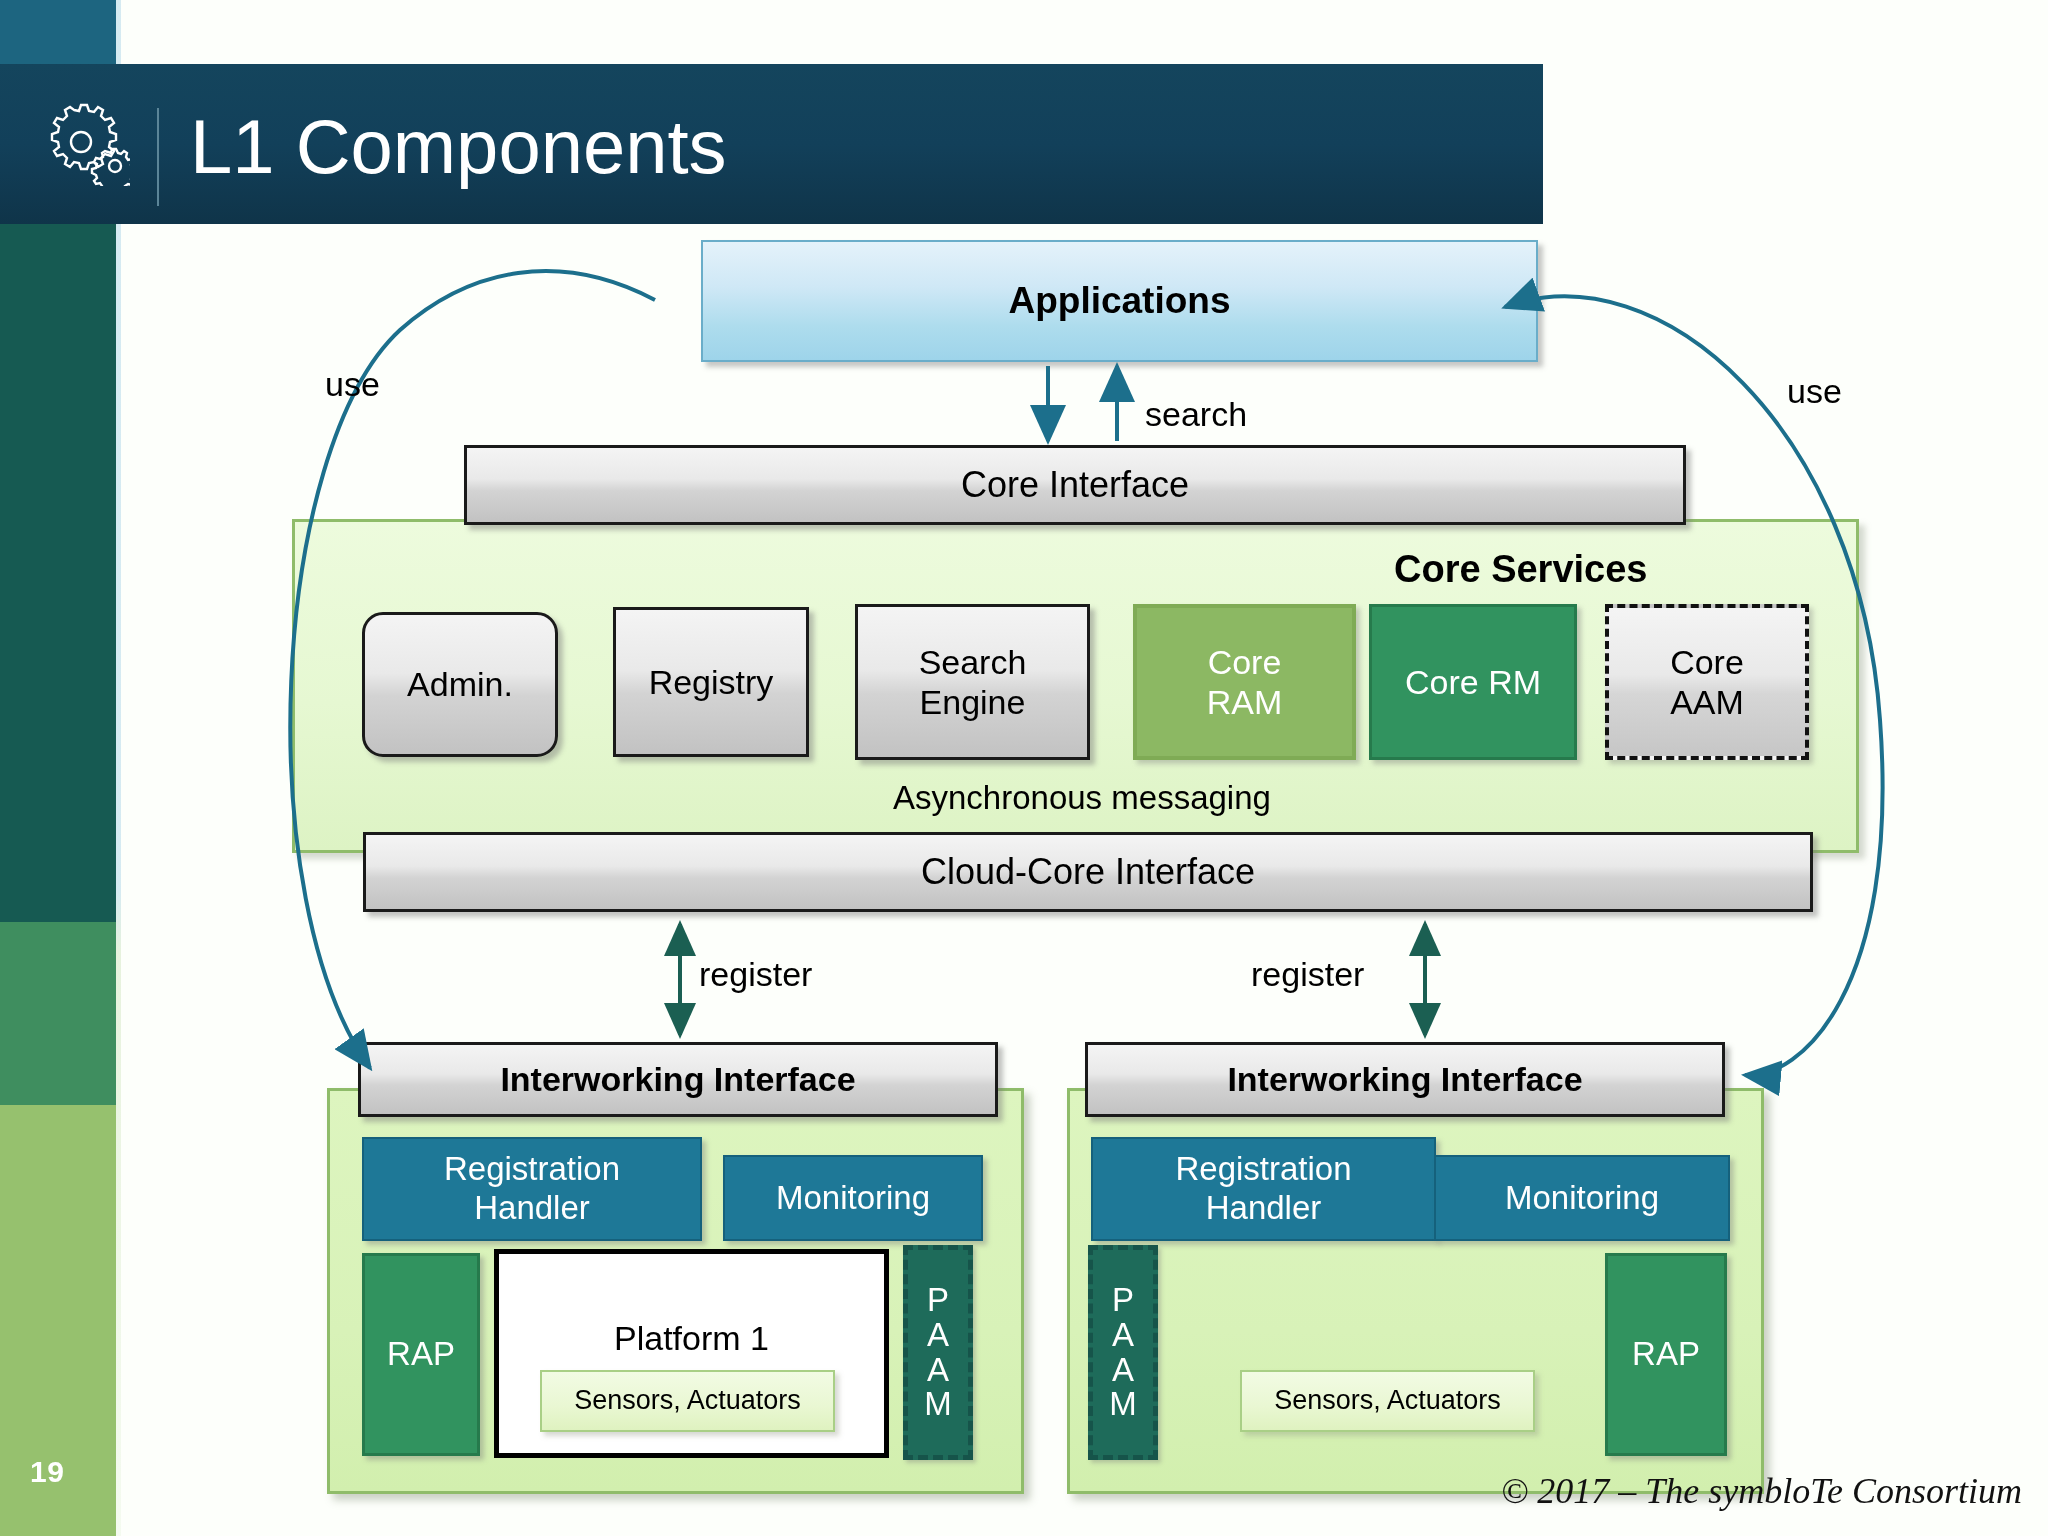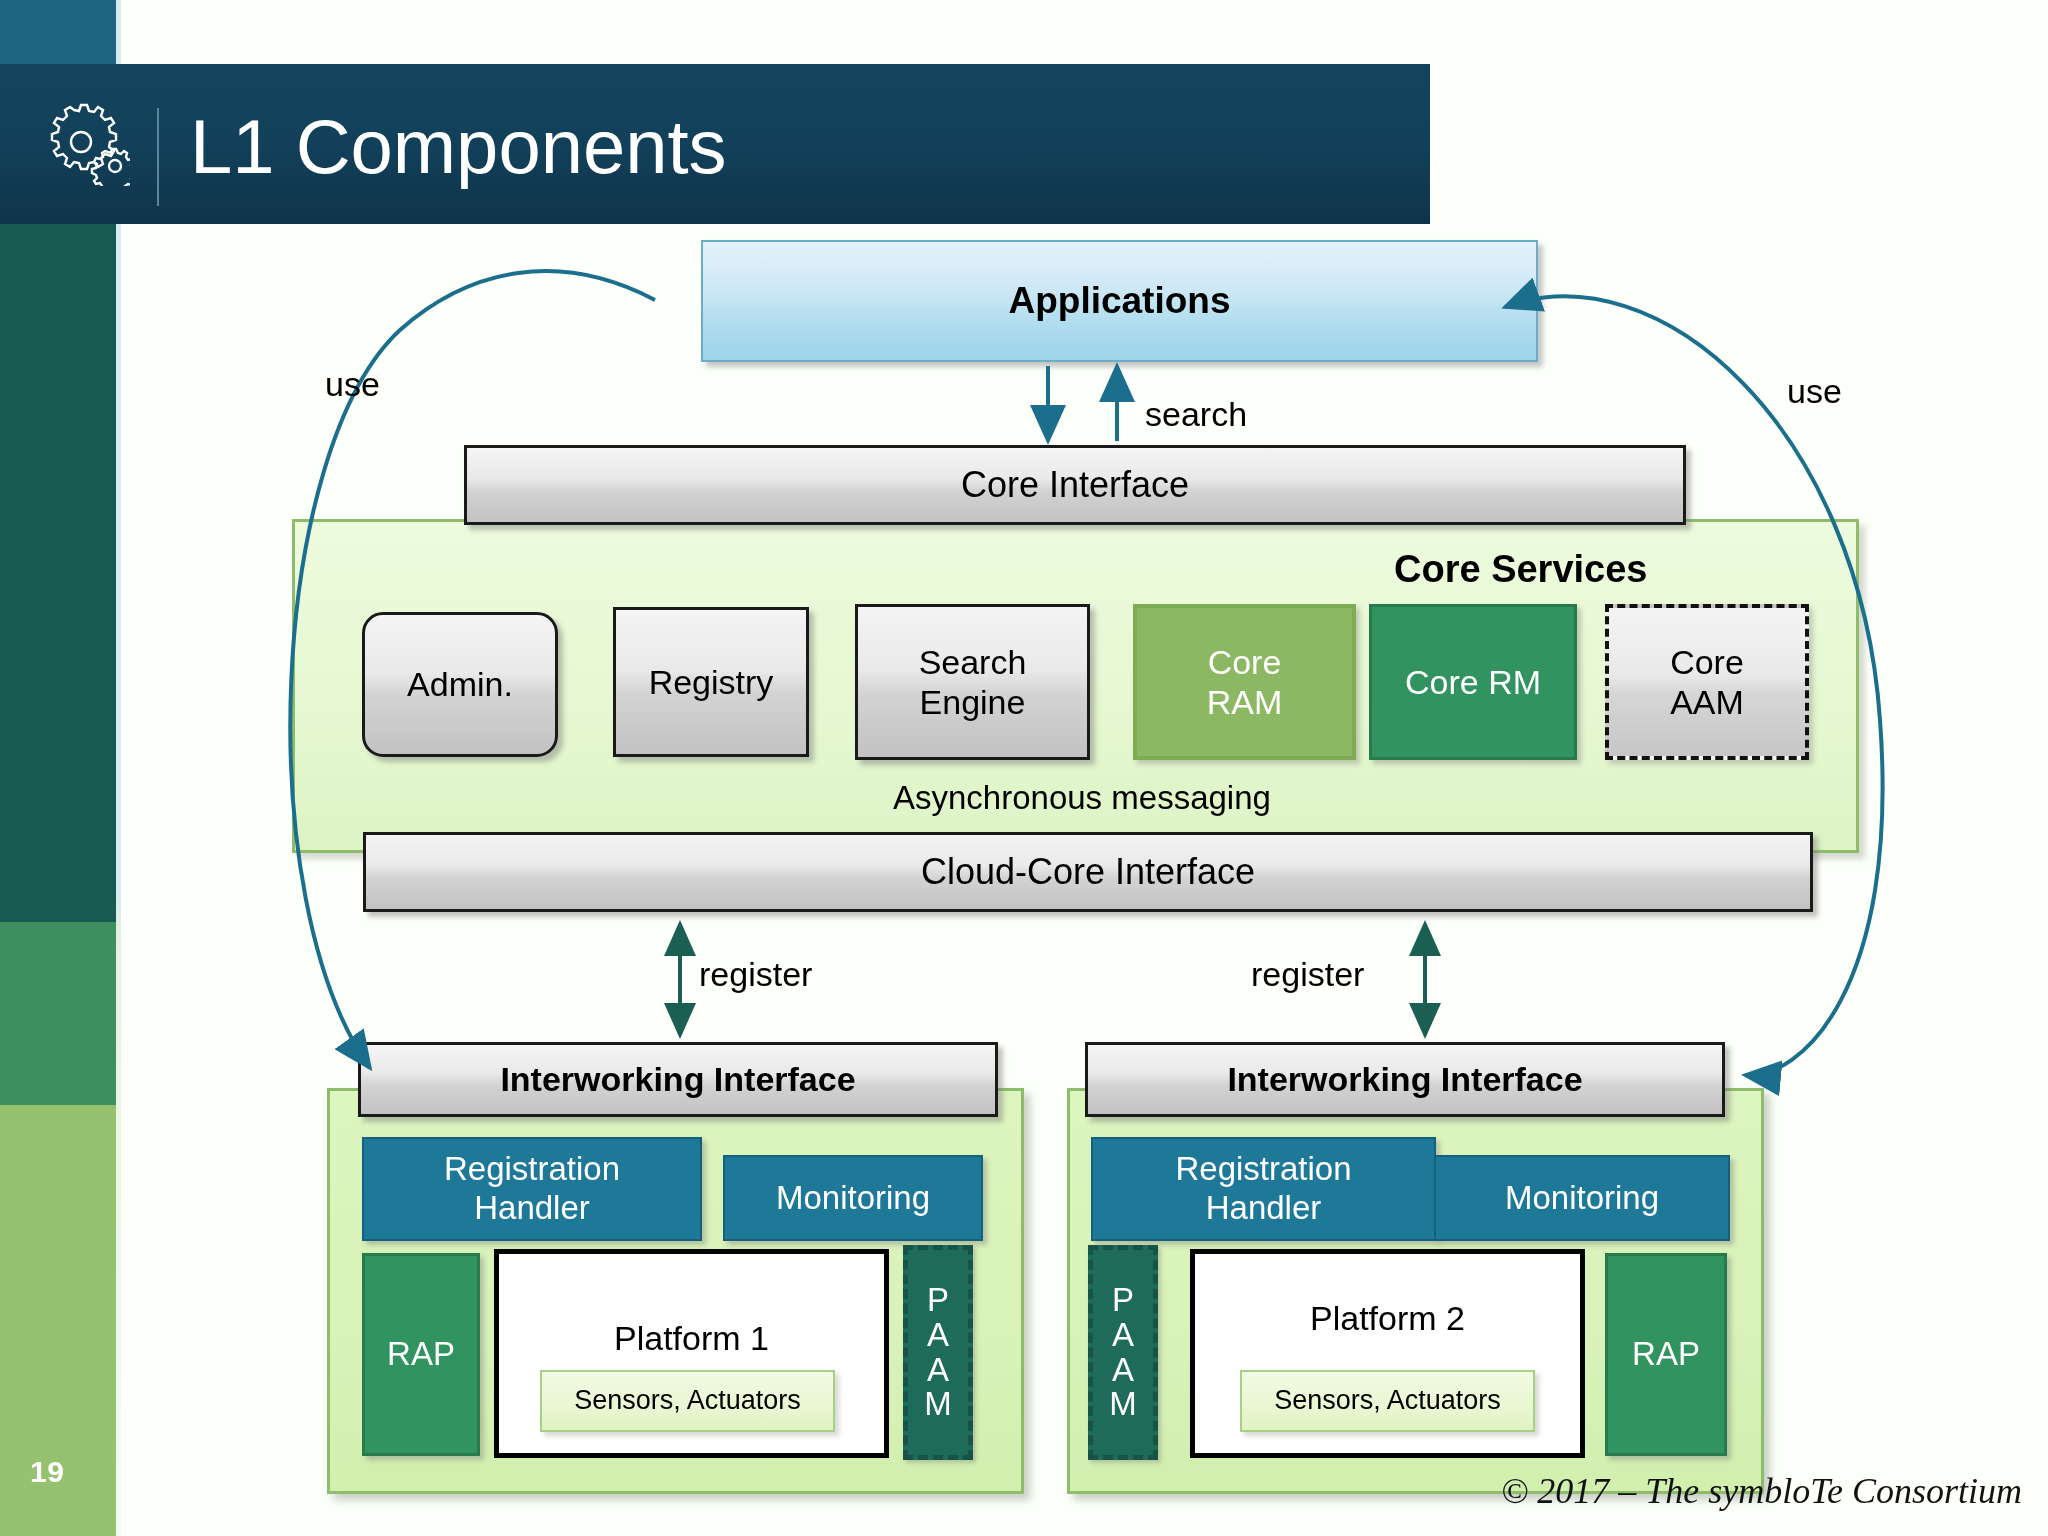--- a/index.html
+++ b/index.html
@@ -44,21 +44,21 @@
     color: #ffffff;
     font-size: 30px;
     font-weight: bold;
     letter-spacing: .5px;
   }
   
   .titlebar {
     position: absolute;
     left: 0;
     top: 64px;
-    width: 1430px;
+    width: 1543px;
     height: 160px;
     background: linear-gradient(to bottom, #14455d 0%, #12405a 50%, #0f3449 100%);
   }
   .title-gears {
     position: absolute;
     left: 40px;
     top: 38px;
     width: 90px;
     height: 84px;
   }
@@ -288,23 +288,20 @@
 
   <div class="box tealbox" style="left:1434px; top:1155px; width:296px; height:86px; font-size:33px;">Monitoring</div>
 
   <div class="box darkgreen-dashed vert-letters" style="left:1088px; top:1245px; width:70px; height:215px; font-size:33px;">
     <span>P</span>
     <span>A</span>
     <span>A</span>
     <span>M</span>
   </div>
 
-  <div class="box whitebox" style="left:1190px; top:1249px; width:395px; height:209px; font-size:34px; flex-direction:column; justify-content:flex-start; padding-top:44px;">
-    <span>Platform 2</span>
-  </div>
 
   <div class="box sensorbox" style="left:1240px; top:1370px; width:295px; height:62px; font-size:27px;">Sensors, Actuators</div>
 
   <div class="box greenbox" style="left:1605px; top:1253px; width:122px; height:203px; font-size:33px;">RAP</div>
 
   <svg class="overlay" viewBox="0 0 2048 1536">
     <defs>
       <marker id="ahTeal" markerWidth="10" markerHeight="9" refX="9" refY="4.5" orient="auto">
         <path d="M0,0 L10,4.5 L0,9 z" fill="#1c6f8c"></path>
       </marker>

